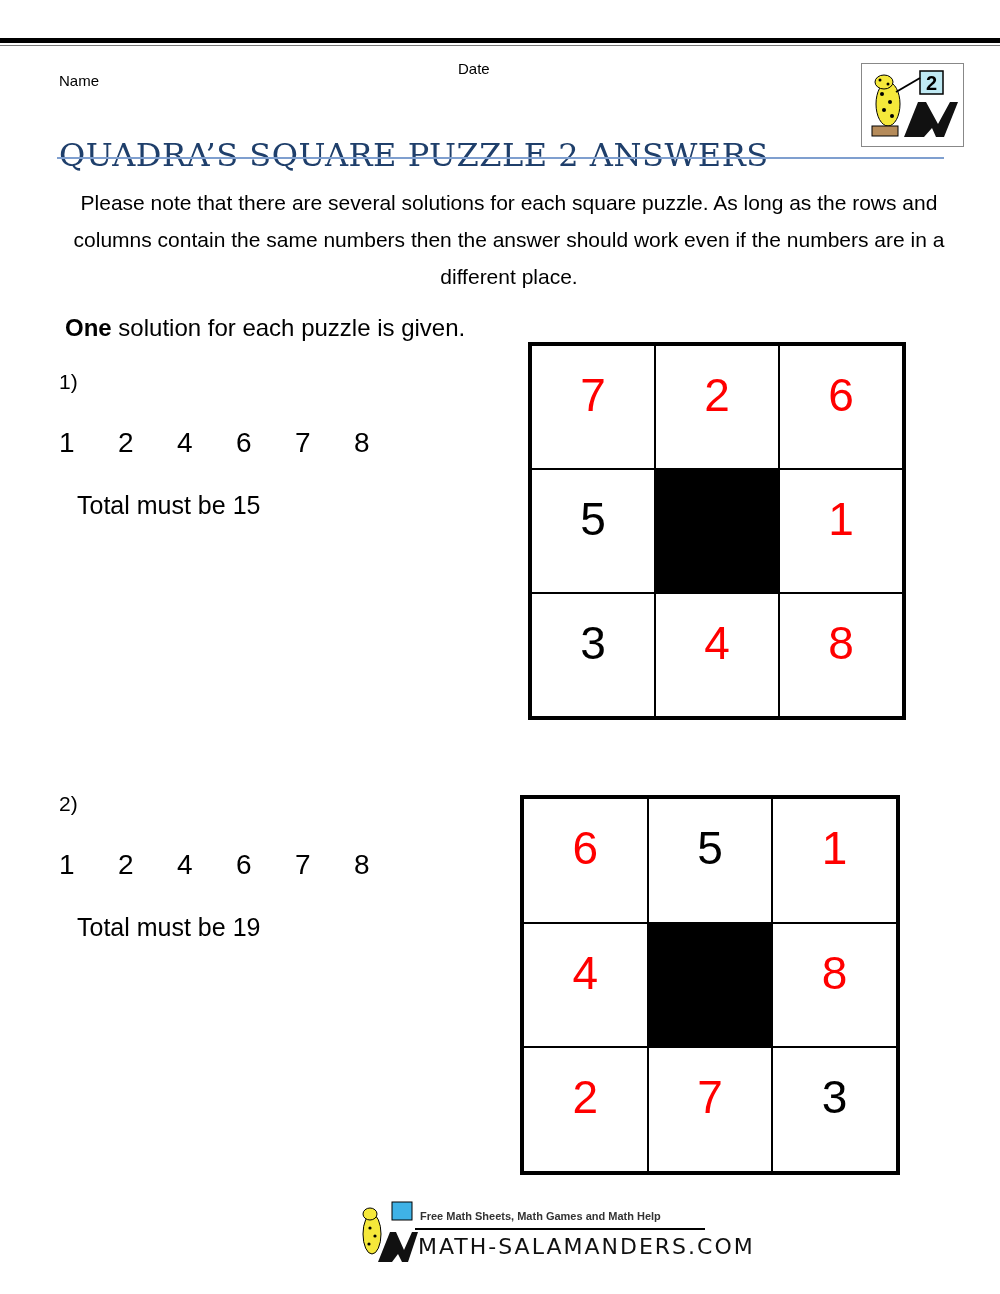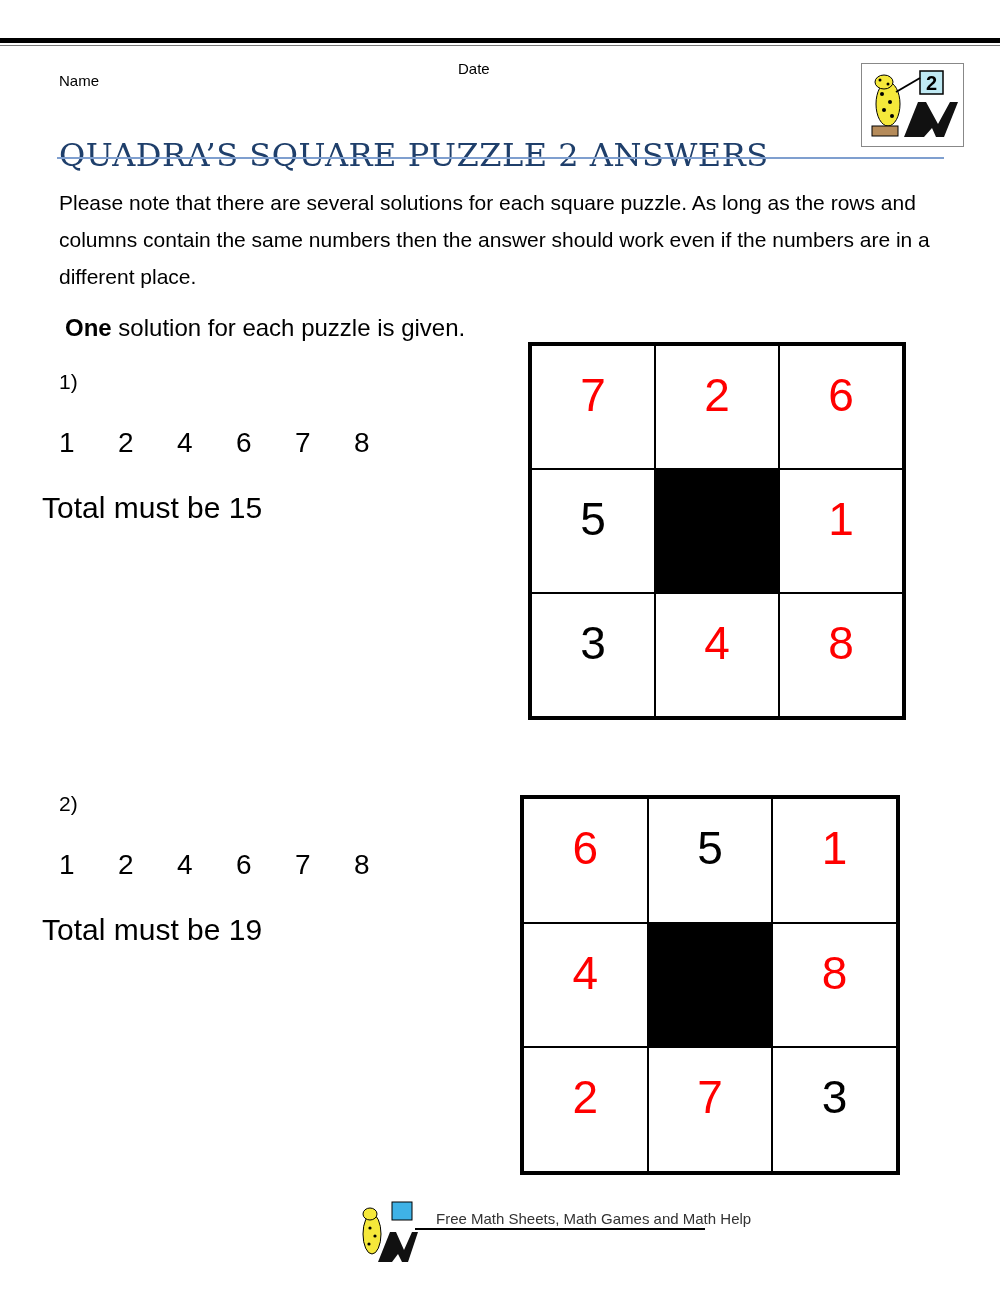--- a/index.html
+++ b/index.html
@@ -5,36 +5,36 @@
     html, body { margin: 0; padding: 0; background: #ffffff; }
     body { width: 1000px; height: 1294px; position: relative; overflow: hidden;
            font-family: "Liberation Sans", "DejaVu Sans", sans-serif; color: #000; }
     .top-rule-thick { position: absolute; left: 0; top: 38px; width: 1000px; height: 5px; background: #000; }
     .top-rule-thin { position: absolute; left: 0; top: 45px; width: 1000px; height: 1px; background: #777; }
     .label-small { position: absolute; font-size: 15px; top: 60px; }
     .title { position: absolute; left: 59px; top: 120px; font-family: "DejaVu Serif", "Liberation Serif", serif;
              font-size: 32px; color: #1f3f6b; letter-spacing: 0.5px; white-space: nowrap; margin-top: 16px; }
     .title-rule { position: absolute; left: 57px; top: 157px; width: 887px; height: 2px; background: #7f9fcf; }
     .logo-box { position: absolute; left: 861px; top: 63px; width: 101px; height: 82px; border: 1px solid #888; background: #fff; }
-    .intro { position: absolute; left: 59px; top: 184px; width: 900px; font-size: 21px; line-height: 37px; }
+    .intro { position: absolute; left: 59px; top: 184px; width: 900px; font-size: 21px; line-height: 37px; text-align: center; }
     .note { position: absolute; left: 65px; top: 314px; font-size: 24px; }
     .note b { font-weight: bold; }
     .q-label { position: absolute; left: 59px; font-size: 21px; }
     .num-row { position: absolute; left: 59px; font-size: 28px; display: flex; }
     .num-row span { width: 59px; }
-    .total { position: absolute; left: 42px; font-size: 30px; }
+    .total { position: absolute; left: 77px; font-size: 25px; }
     .grid { position: absolute; width: 378px; height: 378px; border: 3px solid #000; box-sizing: border-box;
             display: grid; grid-template-columns: repeat(3, 1fr); grid-template-rows: repeat(3, 1fr); }
     .cell { border: 1.5px solid #000; display: flex; justify-content: center; align-items: flex-start;
             padding-top: 22px; box-sizing: border-box; font-size: 46px; }
     .cell.black { background: #000; }
     .cell.red { color: #ff0000; }
     .cell.given { color: #000; }
     .footer { position: absolute; left: 320px; top: 1196px; width: 400px; height: 72px; }
-    .footer-tag { position: absolute; left: 100px; top: 14px; font-size: 15px; font-weight: normal; color: #333; white-space: nowrap; margin-left: 16px; }
+    .footer-tag { position: absolute; left: 100px; top: 14px; font-size: 11px; font-weight: bold; color: #333; white-space: nowrap; }
     .footer-rule { position: absolute; left: 95px; top: 32px; width: 290px; height: 2px; background: #000; }
     .footer-site { position: absolute; left: 98px; top: 38px; font-size: 22px; letter-spacing: 2px; font-family: "DejaVu Sans", sans-serif; color: #111; white-space: nowrap; }
   </style>
 </head>
 <body>
 
 <div class="top-rule-thick"></div>
 <div class="top-rule-thin"></div>
 
 <div class="label-small" style="left:59px;margin-top:12px;">Name</div>
@@ -119,13 +119,14 @@
     <rect x="72" y="6" width="20" height="18" fill="#3fb2e6" stroke="#000" stroke-width="1"></rect>
     <ellipse cx="52" cy="38" rx="9" ry="20" fill="#f5e83a" stroke="#000" stroke-width="1"></ellipse>
     <ellipse cx="50" cy="18" rx="7" ry="6" fill="#f5e83a" stroke="#000" stroke-width="1"></ellipse>
     <circle cx="50" cy="32" r="1.6" fill="#000"></circle>
       <circle cx="55" cy="40" r="1.6" fill="#000"></circle>
       <circle cx="49" cy="48" r="1.6" fill="#000"></circle>
     <polygon points="58,66 70,36 76,36 84,54 92,36 98,36 88,66 82,66 78,58 72,66" fill="#111"></polygon>
   </svg>
   <div class="footer-tag">Free Math Sheets, Math Games and Math Help</div>
   <div class="footer-rule"></div>
+  <div class="footer-site">MATH-SALAMANDERS.COM</div>
 </div>
 
 </body></html>

